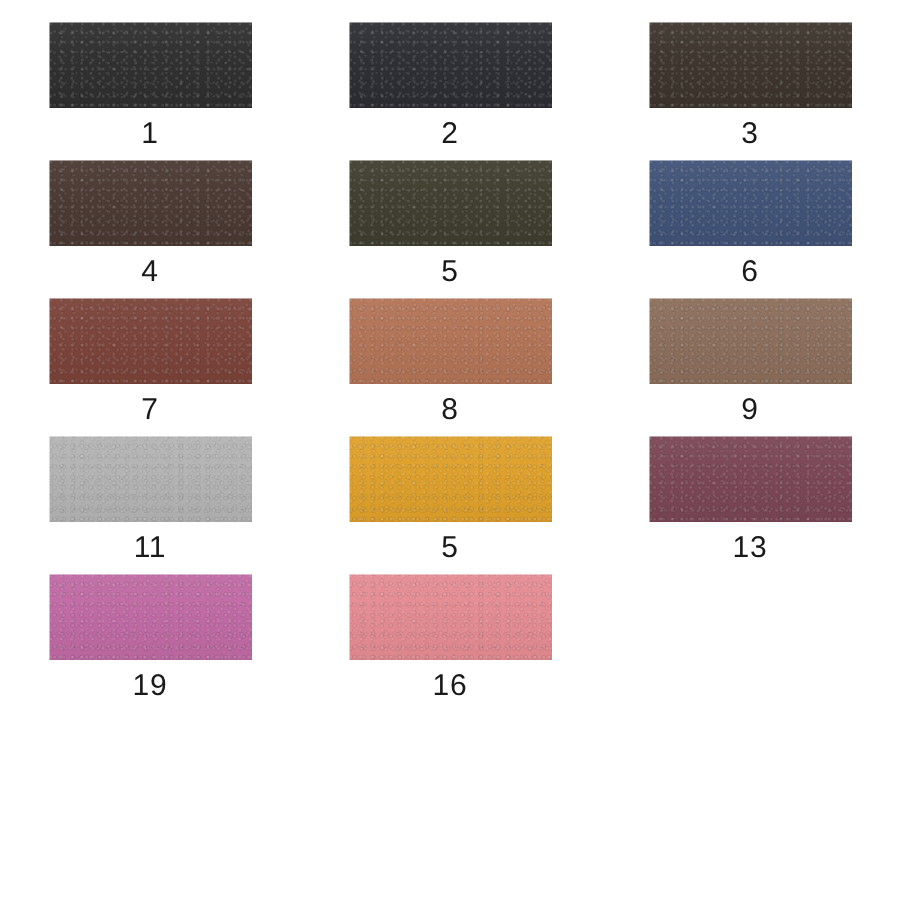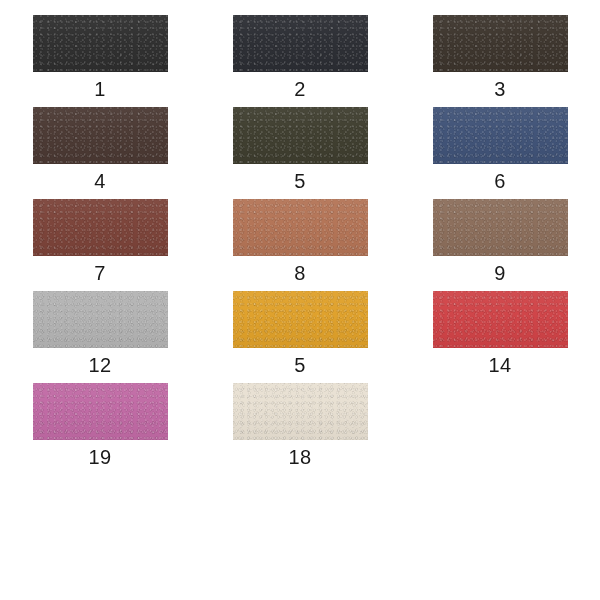--- a/index.html
+++ b/index.html
@@ -128,32 +128,32 @@
       <div class="swatch-cell">
         <div class="swatch-chip" style="background-color: rgb(179, 115, 85);"></div>
         <div class="swatch-label">8</div>
       </div>
       <div class="swatch-cell">
         <div class="swatch-chip" style="background-color: rgb(139, 109, 90);"></div>
         <div class="swatch-label">9</div>
       </div>
       <div class="swatch-cell">
         <div class="swatch-chip" style="background-color: rgb(179, 179, 179);"></div>
-        <div class="swatch-label">12</div>
+        <div class="swatch-label">11</div>
       </div>
       <div class="swatch-cell">
         <div class="swatch-chip" style="background-color: rgb(223, 160, 41);"></div>
         <div class="swatch-label">5</div>
       </div>
       <div class="swatch-cell">
-        <div class="swatch-chip" style="background-color: rgb(207, 66, 70);"></div>
-        <div class="swatch-label">14</div>
+        <div class="swatch-chip" style="background-color: rgb(122, 69, 84);"></div>
+        <div class="swatch-label">13</div>
       </div>
       <div class="swatch-cell">
         <div class="swatch-chip" style="background-color: rgb(192, 105, 164);"></div>
         <div class="swatch-label">19</div>
       </div>
       <div class="swatch-cell">
-        <div class="swatch-chip" style="background-color: rgb(232, 224, 210);"></div>
-        <div class="swatch-label">18</div>
+        <div class="swatch-chip" style="background-color: rgb(229, 139, 146);"></div>
+        <div class="swatch-label">16</div>
       </div>
     </div>
 </div>
 
 </body></html>

